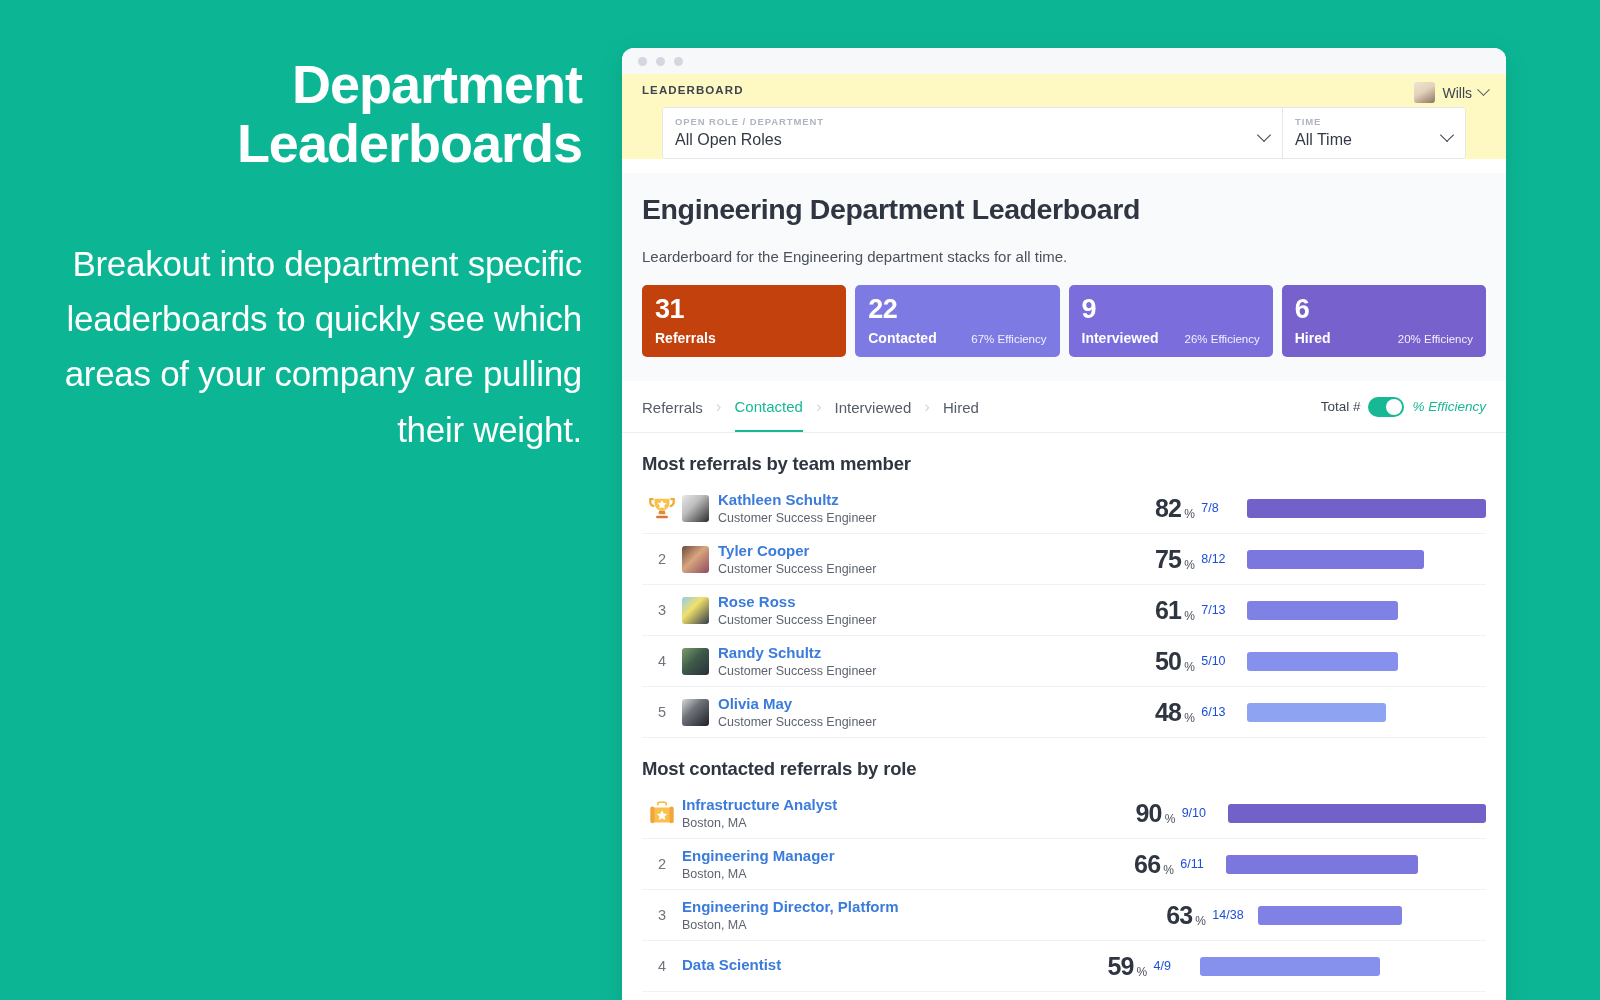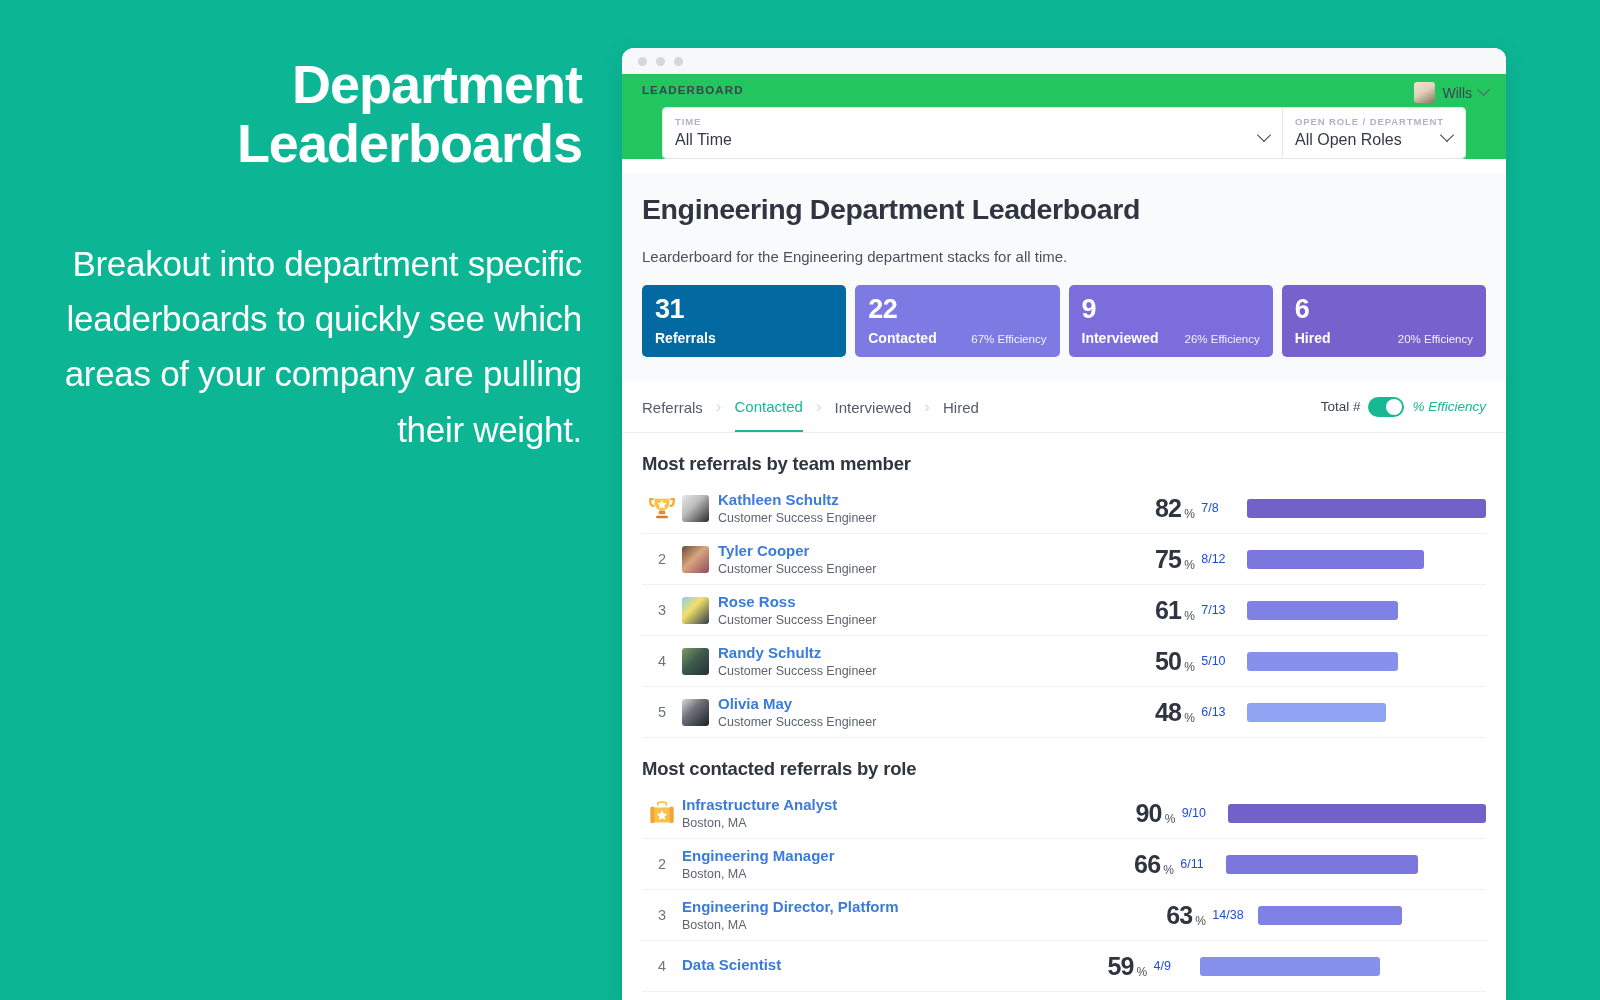--- a/index.html
+++ b/index.html
@@ -51,21 +51,21 @@
     display: flex;
     align-items: center;
     padding-left: 16px;
     gap: 9px;
   }
   .dot { width: 9px; height: 9px; border-radius: 50%; background: #d4d7dd; }
 
   .topbar {
     position: relative;
     padding: 10px 20px 0 20px;
-    background: #22c55e;
+    background: #fef9c3;
   }
   .app-label {
     font-size: 11.5px;
     font-weight: bold;
     letter-spacing: 1.1px;
     color: #3d4450;
   }
   .user-chip {
     position: absolute;
     right: 18px; top: 8px;
@@ -322,37 +322,37 @@
     <div class="app-label">LEADERBOARD</div>
 
     <div class="user-chip">
       <span class="user-avatar"></span>
       <span class="user-name">Wills</span>
       <span class="chev"></span>
     </div>
 
     <div class="filters">
       <div class="filter">
+        <div class="filter-label">OPEN ROLE / DEPARTMENT</div>
+        <div class="filter-value">All Open Roles</div>
+        <span class="filter-chev"></span>
+      </div>
+      <div class="filter">
         <div class="filter-label">TIME</div>
         <div class="filter-value">All Time</div>
         <span class="filter-chev"></span>
       </div>
-      <div class="filter">
-        <div class="filter-label">OPEN ROLE / DEPARTMENT</div>
-        <div class="filter-value">All Open Roles</div>
-        <span class="filter-chev"></span>
-      </div>
     </div>
   </div>
 
   <div class="board-head">
     <div class="board-title">Engineering Department Leaderboard</div>
     <div class="board-sub">Learderboard for the Engineering department stacks for all time.</div>
     <div class="stats">
-        <div class="stat" style="background: #0369a1;">
+        <div class="stat" style="background: #c2410c;">
           <div class="stat-num">31</div>
           <div class="stat-foot">
             <span class="stat-label">Referrals</span>
             <span class="stat-eff"></span>
           </div>
         </div>
         <div class="stat" style="background: rgb(125, 122, 228);">
           <div class="stat-num">22</div>
           <div class="stat-foot">
             <span class="stat-label">Contacted</span>

